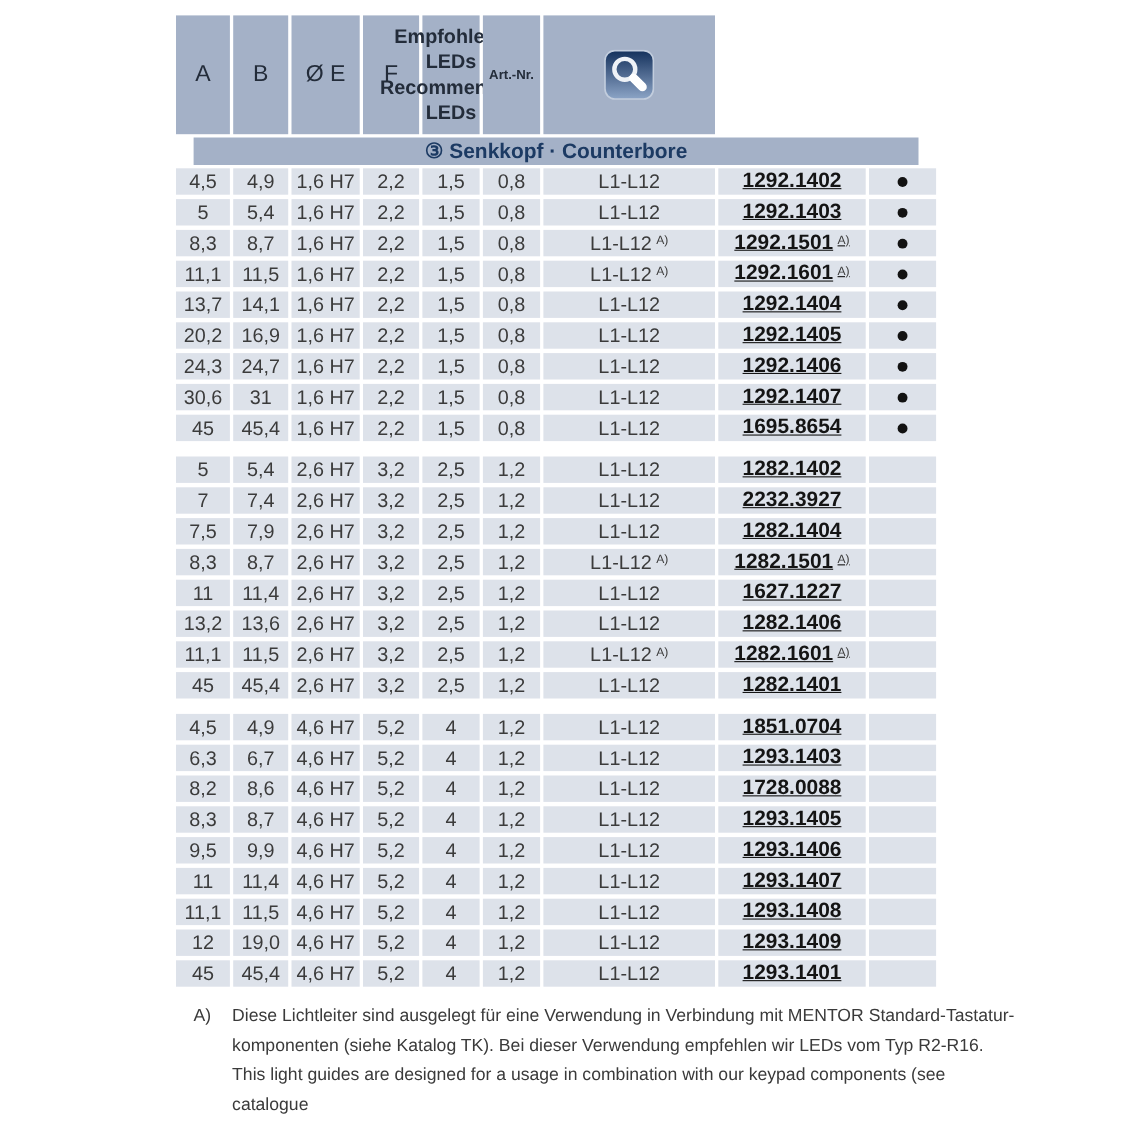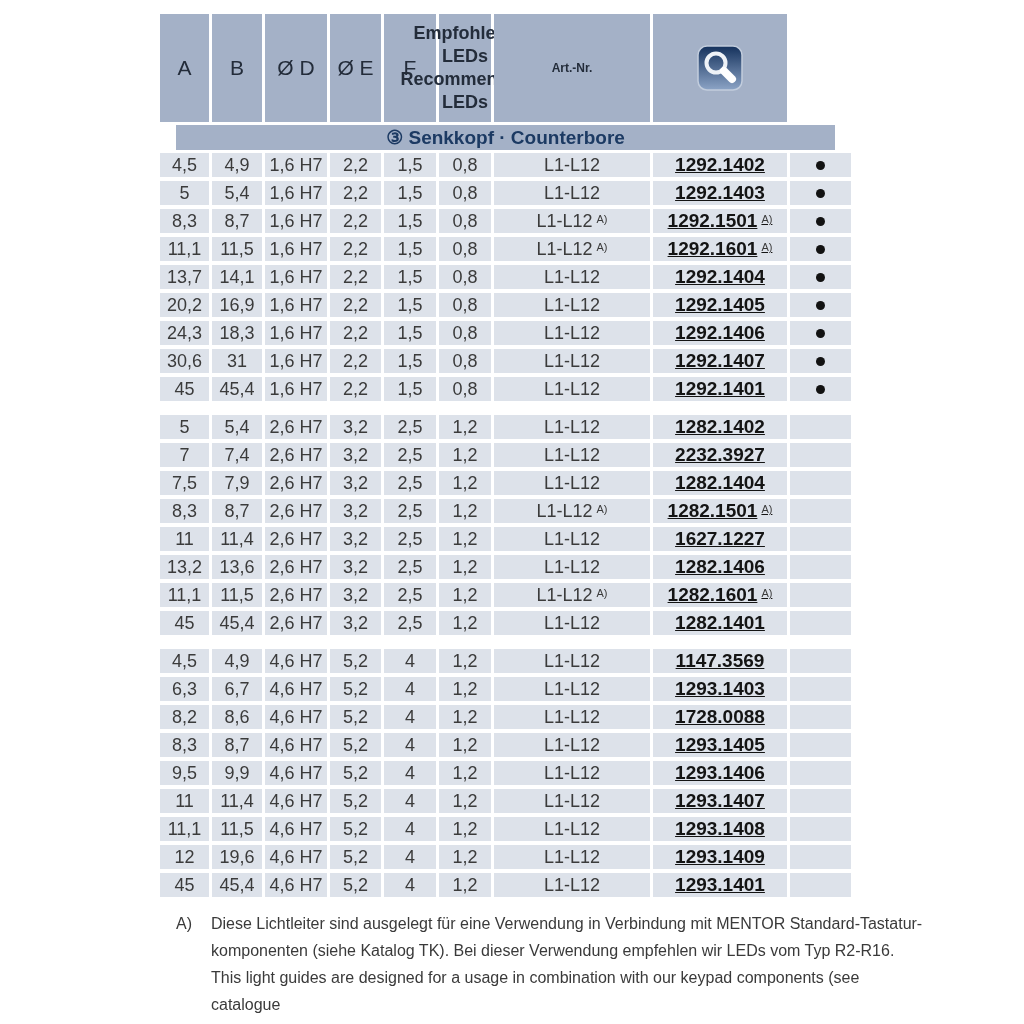--- a/index.html
+++ b/index.html
@@ -102,21 +102,20 @@
 </head>
 <body>
 
 <div class="page">
 
   <div class="table-wrap">
 
     <div class="grid thead">
       <div class="cell">A</div>
       <div class="cell">B</div>
-      <div class="cell">Ø D</div>
       <div class="cell">Ø E</div>
       <div class="cell">F</div>
       <div class="cell head-leds">Empfohlene
 LEDs
 Recommended
 LEDs</div>
       <div class="cell head-art">Art.-Nr.</div>
       <div class="cell">
         <svg class="mag-btn" width="46" height="46" viewBox="0 0 46 46">
           <defs>
@@ -198,21 +197,21 @@
           <div class="cell">1,6 H7</div>
           <div class="cell">2,2</div>
           <div class="cell">1,5</div>
           <div class="cell">0,8</div>
           <div class="cell">L1-L12</div>
           <div class="cell art">1292.1405</div>
           <div class="cell">
             <span class="dot"></span>
           </div>
           <div class="cell">24,3</div>
-          <div class="cell">18,3</div>
+          <div class="cell">24,7</div>
           <div class="cell">1,6 H7</div>
           <div class="cell">2,2</div>
           <div class="cell">1,5</div>
           <div class="cell">0,8</div>
           <div class="cell">L1-L12</div>
           <div class="cell art">1292.1406</div>
           <div class="cell">
             <span class="dot"></span>
           </div>
           <div class="cell">30,6</div>
@@ -226,21 +225,21 @@
           <div class="cell">
             <span class="dot"></span>
           </div>
           <div class="cell">45</div>
           <div class="cell">45,4</div>
           <div class="cell">1,6 H7</div>
           <div class="cell">2,2</div>
           <div class="cell">1,5</div>
           <div class="cell">0,8</div>
           <div class="cell">L1-L12</div>
-          <div class="cell art">1292.1401</div>
+          <div class="cell art">1695.8654</div>
           <div class="cell">
             <span class="dot"></span>
           </div>
         </div>
         <div class="grid group">
           <div class="cell">5</div>
           <div class="cell">5,4</div>
           <div class="cell">2,6 H7</div>
           <div class="cell">3,2</div>
           <div class="cell">2,5</div>
@@ -313,21 +312,21 @@
           <div class="cell"></div>
         </div>
         <div class="grid group">
           <div class="cell">4,5</div>
           <div class="cell">4,9</div>
           <div class="cell">4,6 H7</div>
           <div class="cell">5,2</div>
           <div class="cell">4</div>
           <div class="cell">1,2</div>
           <div class="cell">L1-L12</div>
-          <div class="cell art">1147.3569</div>
+          <div class="cell art">1851.0704</div>
           <div class="cell"></div>
           <div class="cell">6,3</div>
           <div class="cell">6,7</div>
           <div class="cell">4,6 H7</div>
           <div class="cell">5,2</div>
           <div class="cell">4</div>
           <div class="cell">1,2</div>
           <div class="cell">L1-L12</div>
           <div class="cell art">1293.1403</div>
           <div class="cell"></div>
@@ -370,21 +369,21 @@
           <div class="cell">11,1</div>
           <div class="cell">11,5</div>
           <div class="cell">4,6 H7</div>
           <div class="cell">5,2</div>
           <div class="cell">4</div>
           <div class="cell">1,2</div>
           <div class="cell">L1-L12</div>
           <div class="cell art">1293.1408</div>
           <div class="cell"></div>
           <div class="cell">12</div>
-          <div class="cell">19,6</div>
+          <div class="cell">19,0</div>
           <div class="cell">4,6 H7</div>
           <div class="cell">5,2</div>
           <div class="cell">4</div>
           <div class="cell">1,2</div>
           <div class="cell">L1-L12</div>
           <div class="cell art">1293.1409</div>
           <div class="cell"></div>
           <div class="cell">45</div>
           <div class="cell">45,4</div>
           <div class="cell">4,6 H7</div>

